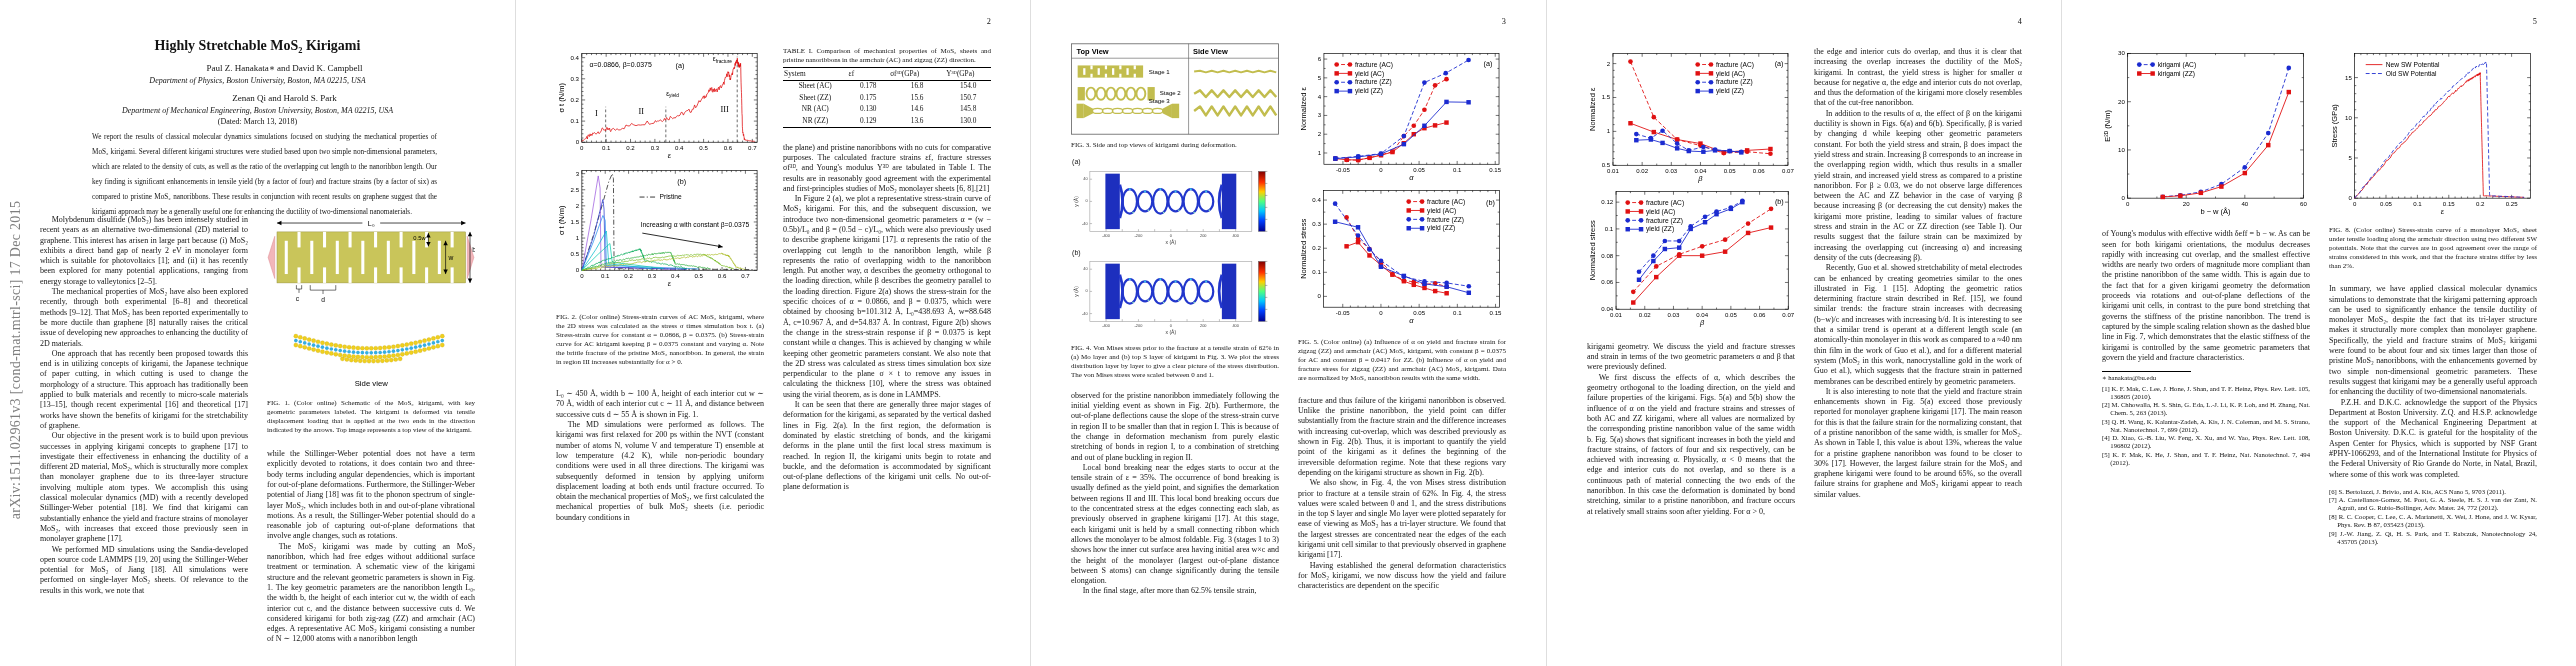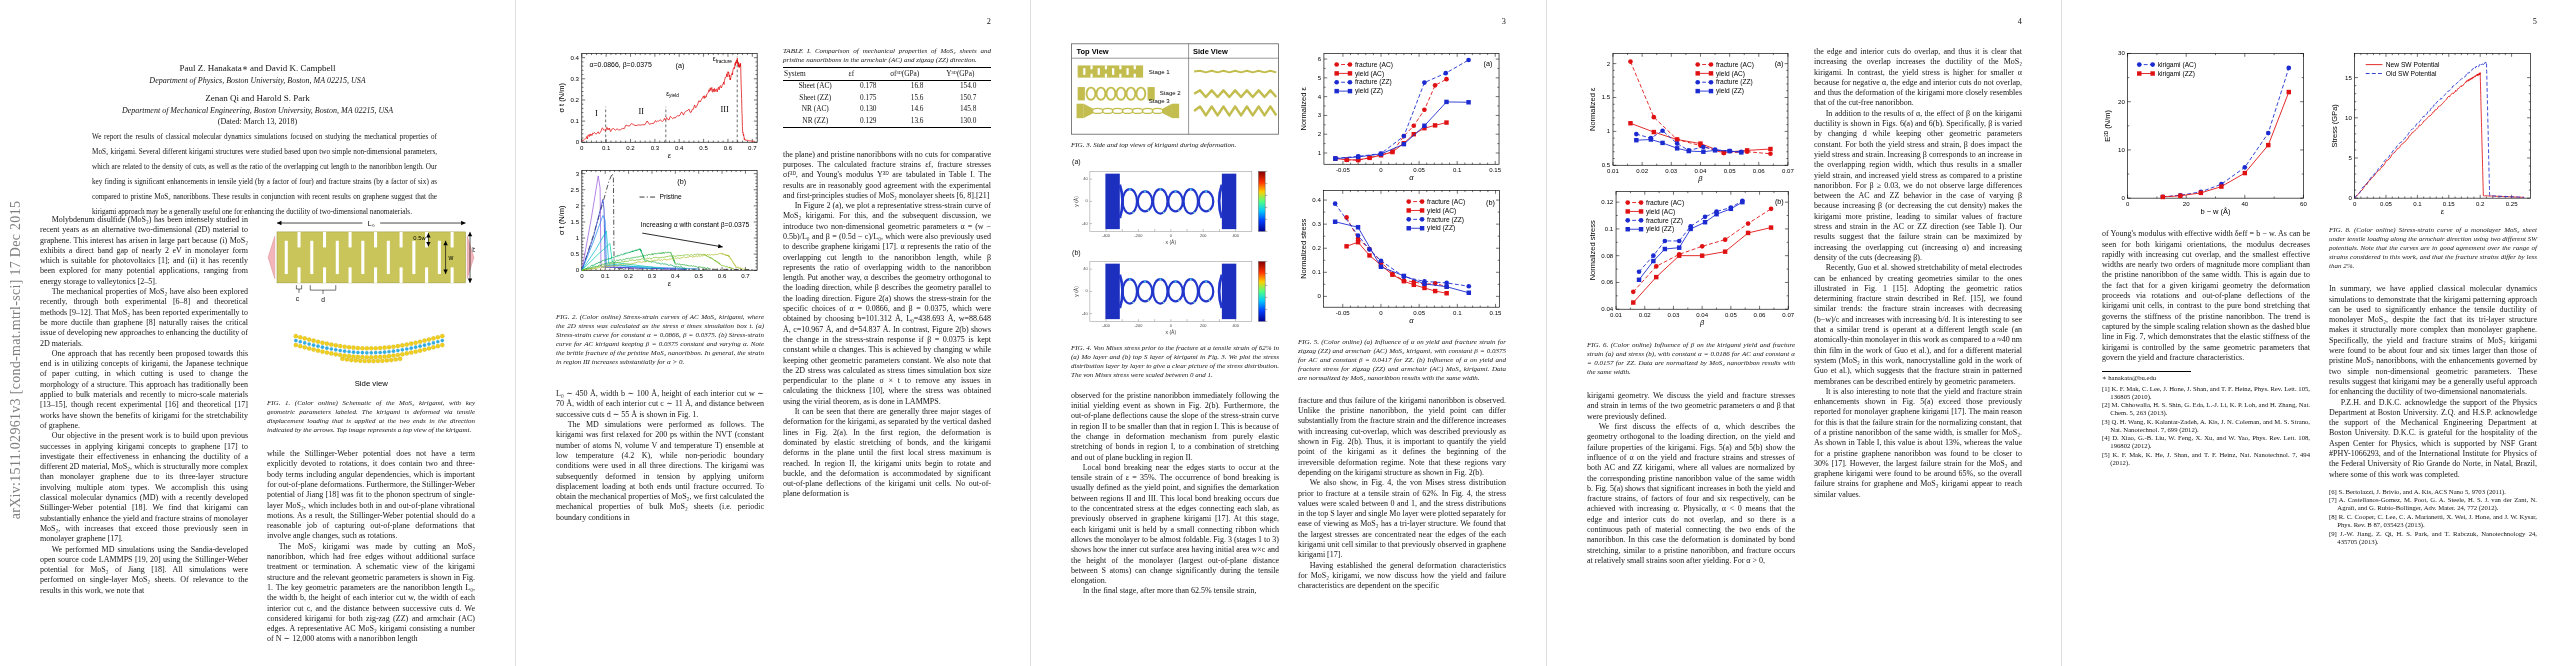--- a/index.html
+++ b/index.html
@@ -4,47 +4,48 @@
 <style>
   html,body{margin:0;padding:0;background:#f2f2f2;}
   .screen{position:relative;width:2576px;height:667px;background:#fbfbfb;overflow:hidden;
           font-family:"Liberation Serif","DejaVu Serif",serif;color:#141414;}
   .sheet{position:absolute;top:0;width:515px;height:667px;background:#ffffff;}
   .sheet.b{border-left:0.6px solid #dedede;}
   .pgn{position:absolute;top:16.7px;right:40px;font-size:8.3px;}
   .wm{position:absolute;left:-193px;top:350px;width:422px;height:20px;transform:rotate(-90deg);
       color:#7e7e7e;font-size:14px;text-align:center;letter-spacing:0.3px;white-space:nowrap;}
   .ttl{position:absolute;top:38px;left:0;width:100%;text-align:center;font-weight:bold;font-size:14px;}
-  .auth{position:absolute;left:0;width:100%;text-align:center;font-size:9px;}
+  .auth{position:absolute;left:0;width:100%;text-align:center;font-size:9px;padding-left:27px;}
   .affil{position:absolute;left:0;width:100%;text-align:center;font-size:8px;font-style:italic;}
   .dated{position:absolute;left:0;width:100%;text-align:center;font-size:8px;}
   .abs{position:absolute;top:130px;left:92px;width:345px;font-size:7.2px;line-height:15px;text-align:justify;}
   .c{position:absolute;width:208px;font-size:8px;line-height:10.3px;text-align:justify;}
   .c.l{left:40px}.c.r{left:267px}
   .c p{margin:0;text-indent:11.7px;}
   .c p.ni{text-indent:0;}
-  .cap{font-size:7px;line-height:9px;text-align:justify;font-style:italic;}
+  .cap{font-size:7px;line-height:9px;text-align:justify;}
   .figlab{font-size:7px;font-family:"Liberation Sans","DejaVu Sans",sans-serif;margin:1.1px 0 0 1.1px;}
   svg{display:block;}
   table.data{width:100%;border-collapse:collapse;font-size:7.3px;margin-top:2.2px;
              border-top:0.8px solid #000;border-bottom:0.8px solid #000;}
   table.data th{font-weight:normal;text-align:left;border-bottom:0.6px solid #000;padding:0.6px 1.1px;}
   table.data td{text-align:center;padding:0.6px 1.1px;}
   .rule{border-top:0.6px solid #000;width:89px;margin:7.8px 0 2.2px 0;}
   .foot{font-size:6.7px;line-height:8.2px;}
   .refs{font-size:6.7px;line-height:8px;text-align:justify;margin-top:2.2px;}
   .refs div{padding-left:8.3px;text-indent:-8.3px;margin-bottom:0.6px;}
 </style>
 </head>
 <body>
 
 <div class="screen">
 
   <div class="sheet" style="left:0">
     <div class="wm">arXiv:1511.02961v3  [cond-mat.mtrl-sci]  17 Dec 2015</div>
+    <div class="ttl">Highly Stretchable MoS₂ Kirigami</div>
     <div class="auth" style="top:63px">Paul Z. Hanakata∗ and David K. Campbell</div>
     <div class="affil" style="top:76px">Department of Physics, Boston University, Boston, MA 02215, USA</div>
     <div class="auth" style="top:93px">Zenan Qi and Harold S. Park</div>
     <div class="affil" style="top:106px">Department of Mechanical Engineering, Boston University, Boston, MA 02215, USA</div>
     <div class="dated" style="top:117px">(Dated: March 13, 2018)</div>
     <div class="abs">We report the results of classical molecular dynamics simulations focused on studying the mechanical properties of MoS₂ kirigami. Several different kirigami structures were studied based upon two simple non-dimensional parameters, which are related to the density of cuts, as well as the ratio of the overlapping cut length to the nanoribbon length. Our key finding is significant enhancements in tensile yield (by a factor of four) and fracture strains (by a factor of six) as compared to pristine MoS₂ nanoribbons. These results in conjunction with recent results on graphene suggest that the kirigami approach may be a generally useful one for enhancing the ductility of two-dimensional nanomaterials.</div>
     <div class="c l" style="top:215px">
       <p>Molybdenum disulfide (MoS₂) has been intensely studied in recent years as an alternative two-dimensional (2D) material to graphene. This interest has arisen in large part because (i) MoS₂ exhibits a direct band gap of nearly 2 eV in monolayer form which is suitable for photovoltaics [1]; and (ii) it has recently been explored for many potential applications, ranging from energy storage to valleytonics [2–5].</p>
       <p>The mechanical properties of MoS₂ have also been explored recently, through both experimental [6–8] and theoretical methods [9–12]. That MoS₂ has been reported experimentally to be more ductile than graphene [8] naturally raises the critical issue of developing new approaches to enhancing the ductility of 2D materials.</p>
       <p>One approach that has recently been proposed towards this end is in utilizing concepts of kirigami, the Japanese technique of paper cutting, in which cutting is used to change the morphology of a structure. This approach has traditionally been applied to bulk materials and recently to micro-scale materials [13–15], though recent experimental [16] and theoretical [17] works have shown the benefits of kirigami for the stretchability of graphene.</p>
@@ -571,21 +572,21 @@
               <td>145.8</td>
             </tr>
         <tr>
               <td>NR (ZZ)</td>
               <td>0.129</td>
               <td>13.6</td>
               <td>130.0</td>
             </tr>
       </tbody>
         </table>
-      <p class="ni" style="margin-top:22px">the plane) and pristine nanoribbons with no cuts for comparative purposes. The calculated fracture strains εf, fracture stresses σf³ᴰ, and Young's modulus Y³ᴰ are tabulated in Table I. The results are in reasonably good agreement with the experimental and first-principles studies of MoS₂ monolayer sheets [6, 8].[21]</p>
+      <p class="ni" style="margin-top:15px">the plane) and pristine nanoribbons with no cuts for comparative purposes. The calculated fracture strains εf, fracture stresses σf³ᴰ, and Young's modulus Y³ᴰ are tabulated in Table I. The results are in reasonably good agreement with the experimental and first-principles studies of MoS₂ monolayer sheets [6, 8].[21]</p>
       <p>In Figure 2 (a), we plot a representative stress-strain curve of MoS₂ kirigami. For this, and the subsequent discussion, we introduce two non-dimensional geometric parameters α = (w − 0.5b)/L₀ and β = (0.5d − c)/L₀, which were also previously used to describe graphene kirigami [17]. α represents the ratio of the overlapping cut length to the nanoribbon length, while β represents the ratio of overlapping width to the nanoribbon length. Put another way, α describes the geometry orthogonal to the loading direction, while β describes the geometry parallel to the loading direction. Figure 2(a) shows the stress-strain for the specific choices of α = 0.0866, and β = 0.0375, which were obtained by choosing b=101.312 Å, L₀=438.693 Å, w=88.648 Å, c=10.967 Å, and d=54.837 Å. In contrast, Figure 2(b) shows the change in the stress-strain response if β = 0.0375 is kept constant while α changes. This is achieved by changing w while keeping other geometric parameters constant. We also note that the 2D stress was calculated as stress times simulation box size perpendicular to the plane σ × t to remove any issues in calculating the thickness [10], where the stress was obtained using the virial theorem, as is done in LAMMPS.</p>
       <p>It can be seen that there are generally three major stages of deformation for the kirigami, as separated by the vertical dashed lines in Fig. 2(a). In the first region, the deformation is dominated by elastic stretching of bonds, and the kirigami deforms in the plane until the first local stress maximum is reached. In region II, the kirigami units begin to rotate and buckle, and the deformation is accommodated by significant out-of-plane deflections of the kirigami unit cells. No out-of-plane deformation is</p>
     </div>
   </div>
 
   <div class="sheet b" style="left:1030px">
     <div class="pgn">3</div>
     <div class="c l" style="top:43px">
       <svg id="fig3svg" width="208" height="92" font-family="&quot;Liberation Sans&quot;,&quot;DejaVu Sans&quot;,sans-serif" viewBox="0 0 375 165" style="font-size:14.4px">
           <rect x="1" y="1" width="373" height="163" fill="#fff" stroke="#666" stroke-width="1.5"></rect>
@@ -1282,21 +1283,20 @@
           <line x1="70" y1="60" x2="100" y2="60" stroke="#1b2bd0" stroke-width="1.6" stroke-dasharray="7 4"></line>
           <circle cx="73" cy="60" r="4.2" fill="#1b2bd0"></circle>
           <circle cx="97" cy="60" r="4.2" fill="#1b2bd0"></circle>
           <text x="106" y="64" font-size="12">fracture (ZZ)</text>
           <line x1="70" y1="76" x2="100" y2="76" stroke="#1b2bd0" stroke-width="1.6" stroke-dasharray="none"></line>
           <rect x="69" y="72" width="8" height="8" fill="#1b2bd0"></rect>
           <rect x="93" y="72" width="8" height="8" fill="#1b2bd0"></rect>
           <text x="106" y="80" font-size="12">yield (ZZ)</text>
           <text x="338" y="30" font-size="13">(b)</text>
         </svg>
-      <div class="cap" style="margin-top:13.3px">FIG. 6. (Color online) Influence of β on the kirigami yield and fracture strain (a) and stress (b), with constant α = 0.0186 for AC and constant α = 0.0157 for ZZ. Data are normalized by MoS₂ nanoribbon results with the same width.</div>
       <p class="ni" style="margin-top:14.5px">kirigami geometry. We discuss the yield and fracture stresses and strain in terms of the two geometric parameters α and β that were previously defined.</p>
       <p>We first discuss the effects of α, which describes the geometry orthogonal to the loading direction, on the yield and failure properties of the kirigami. Figs. 5(a) and 5(b) show the influence of α on the yield and fracture strains and stresses of both AC and ZZ kirigami, where all values are normalized by the corresponding pristine nanoribbon value of the same width b. Fig. 5(a) shows that significant increases in both the yield and fracture strains, of factors of four and six respectively, can be achieved with increasing α. Physically, α &lt; 0 means that the edge and interior cuts do not overlap, and so there is a continuous path of material connecting the two ends of the nanoribbon. In this case the deformation is dominated by bond stretching, similar to a pristine nanoribbon, and fracture occurs at relatively small strains soon after yielding. For α &gt; 0,</p>
     </div>
     <div class="c r" style="top:47px;height:606px;overflow:hidden">
       <p class="ni">the edge and interior cuts do overlap, and thus it is clear that increasing the overlap increases the ductility of the MoS₂ kirigami. In contrast, the yield stress is higher for smaller α because for negative α, the edge and interior cuts do not overlap, and thus the deformation of the kirigami more closely resembles that of the cut-free nanoribbon.</p>
       <p>In addition to the results of α, the effect of β on the kirigami ductility is shown in Figs. 6(a) and 6(b). Specifically, β is varied by changing d while keeping other geometric parameters constant. For both the yield stress and strain, β does impact the yield stress and strain. Increasing β corresponds to an increase in the overlapping region width, which thus results in a smaller yield strain, and increased yield stress as compared to a pristine nanoribbon. For β ≥ 0.03, we do not observe large differences between the AC and ZZ behavior in the case of varying β because increasing β (or decreasing the cut density) makes the kirigami more pristine, leading to similar values of fracture stress and strain in the AC or ZZ direction (see Table I). Our results suggest that the failure strain can be maximized by increasing the overlapping cut (increasing α) and increasing density of the cuts (decreasing β).</p>
       <p>Recently, Guo et al. showed stretchability of metal electrodes can be enhanced by creating geometries similar to the ones illustrated in Fig. 1 [15]. Adopting the geometric ratios determining fracture strain described in Ref. [15], we found similar trends: the fracture strain increases with decreasing (b−w)/c and increases with increasing b/d. It is interesting to see that a similar trend is operant at a different length scale (an atomically-thin monolayer in this work as compared to a ≈40 nm thin film in the work of Guo et al.), and for a different material system (MoS₂ in this work, nanocrystalline gold in the work of Guo et al.), which suggests that the fracture strain in patterned membranes can be described entirely by geometric parameters.</p>
       <p>It is also interesting to note that the yield and fracture strain enhancements shown in Fig. 5(a) exceed those previously reported for monolayer graphene kirigami [17]. The main reason for this is that the failure strain for the normalizing constant, that of a pristine nanoribbon of the same width, is smaller for MoS₂. As shown in Table I, this value is about 13%, whereas the value for a pristine graphene nanoribbon was found to be closer to 30% [17]. However, the largest failure strain for the MoS₂ and graphene kirigami were found to be around 65%, so the overall failure strains for graphene and MoS₂ kirigami appear to reach similar values.</p>
     </div>
   </div>

